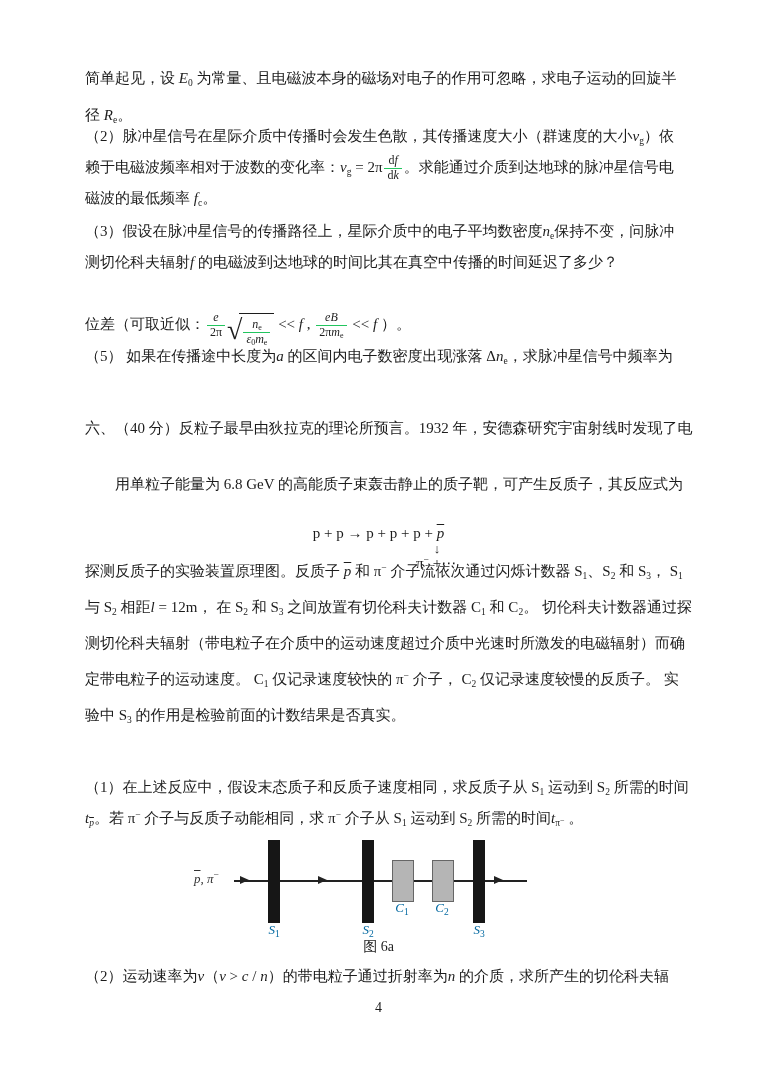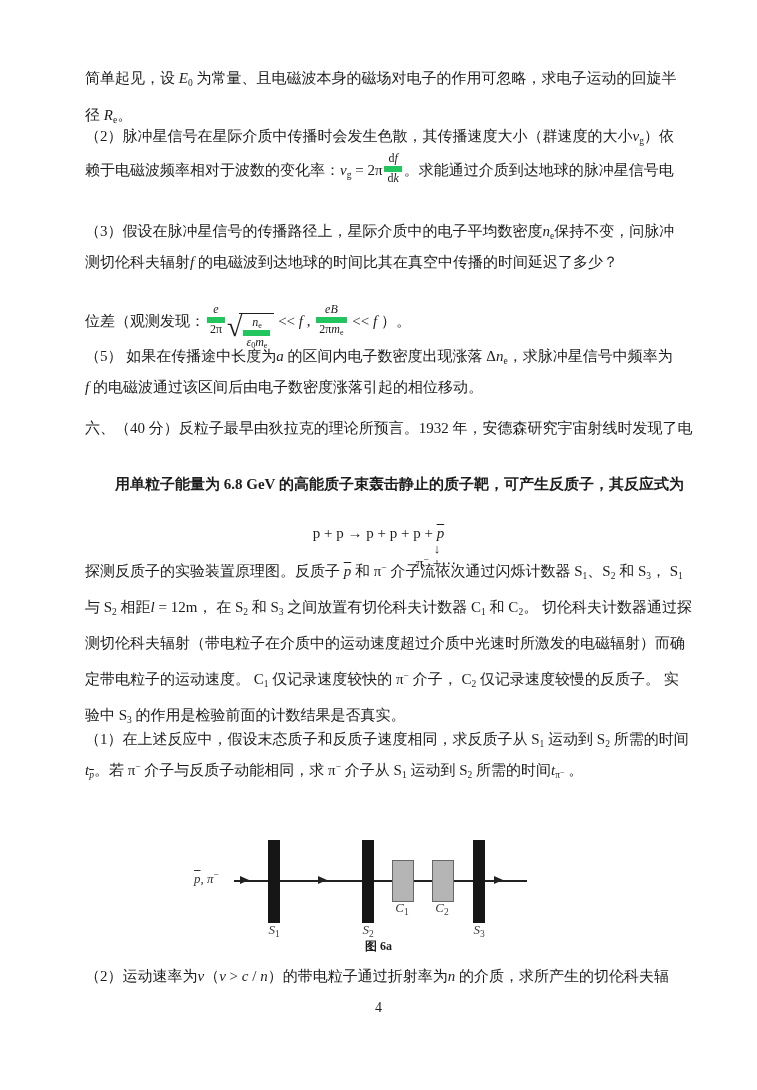--- a/index.html
+++ b/index.html
@@ -6,82 +6,82 @@
   .page{
     position:relative;width:757px;height:1090px;background:#fff;
     font-family:"Liberation Serif","DejaVu Serif",serif;
     font-size:15px;color:#1c1c1c;overflow:hidden;
   }
   .para{position:absolute;left:85px;width:600px;}
   .line{min-height:31px;line-height:31px;white-space:nowrap;}
   .lh37 .line{min-height:37px;line-height:37px;}
   .lh36 .line{min-height:36px;line-height:36px;}
   .lh30 .line{min-height:30px;line-height:30px;}
-  .indent .line:first-child{text-indent:30px;font-weight:bold;}
+  .indent .line:first-child{text-indent:30px;}
   .v{font-style:italic;}
   .bar{text-decoration:overline;font-style:italic;}
   sub{font-size:9.5px;line-height:0;vertical-align:-3px;}
   sup{font-size:9.5px;line-height:0;vertical-align:5px;}
   sub sup{font-size:8px;vertical-align:3px;}
   .frac{display:inline-block;vertical-align:-0.55em;text-align:center;
         font-size:12px;line-height:1.15;margin:0 2px;}
-  .frac .num{display:block;border-bottom:6px solid #22c55e;padding:0 3px;}
+  .frac .num{display:block;border-bottom:1px solid #22c55e;padding:0 3px;}
   .frac .den{display:block;padding:0 3px;}
   .frac sub{font-size:8px;vertical-align:-2px;}
-  .sqrt{display:inline-flex;vertical-align:-0.65em;margin-top:44px;}
+  .sqrt{display:inline-flex;align-items:center;vertical-align:-0.65em;margin-top:44px;}
   .sqrt::before{content:"√";font-size:28px;line-height:1;margin-right:-3px;}
   .sqrt .rad{border-top:1px solid #1c1c1c;padding:2px 2px 0 2px;}
   
   .reaction{position:absolute;top:503px;left:0;width:100%;text-align:center;}
   .rxn{display:inline-block;text-align:left;margin-top:20px;}
   .rxn-l1{line-height:20px;}
   .rxn-l2{text-align:right;line-height:12px;padding-right:4px;font-size:13px;}
   .rxn-l3{text-align:right;line-height:17px;margin-right:-12px;}
   
   .figure{position:absolute;left:190px;top:838px;width:390px;height:100px;}
   .beam-label{position:absolute;left:4px;top:33px;font-size:13px;color:#333;white-space:nowrap;}
   .beam-line{position:absolute;left:44px;top:42px;width:293px;height:2px;background:#222;}
   .beam-arrow{position:absolute;top:38px;width:0;height:0;
     border-left:9px solid #222;border-top:4.5px solid transparent;border-bottom:4.5px solid transparent;}
   .a1{left:50px;} .a2{left:128px;} .a3{left:304px;}
   .sbar{position:absolute;top:2px;width:12px;height:83px;background:#161616;}
   .s1{left:78px;} .s2{left:172px;} .s3{left:283px;}
   .cbox{position:absolute;top:22px;width:20px;height:40px;background:#b5b5b5;border:1px solid #666;}
   .c1{left:202px;} .c2{left:242px;}
-  .dlabel{position:absolute;width:34px;text-align:center;font-size:13px;color:#404040;}
+  .dlabel{position:absolute;width:34px;text-align:center;font-size:13px;color:#0369a1;}
   .ls1{left:67px;top:84px;} .ls2{left:161px;top:84px;} .ls3{left:272px;top:84px;}
   .lc1{left:195px;top:62px;} .lc2{left:235px;top:62px;}
-  .caption{position:absolute;top:938px;left:0;width:100%;text-align:center;font-size:12px;font-weight:bold;}
+  .caption{position:absolute;top:938px;left:0;width:100%;text-align:center;font-size:14px;}
   .pageno{position:absolute;top:1000px;left:0;width:100%;text-align:center;font-size:14px;}
 </style>
 </head>
 <body>
 
 <div class="page">
 
   <div class="para lh37" style="top:60px">
       <div class="line"><span>简单起见，设 </span><span class="v">E</span><sub>0</sub><span> 为常量、且电磁波本身的磁场对电子的作用可忽略，求电子运动的回旋半</span></div>
       <div class="line"><span>径 </span><span class="v">R</span><sub>e</sub><span>。</span></div>
     </div>
   <div class="para" style="top:121px">
       <div class="line"><span>（2）脉冲星信号在星际介质中传播时会发生色散，其传播速度大小（群速度的大小</span><span class="v">v</span><sub>g</sub><span>）依</span></div>
       <div class="line"><span>赖于电磁波频率相对于波数的变化率：</span><span class="v">v</span><sub>g</sub><span> = 2π</span><span class="frac"><span class="num"><span>d</span><span class="v">f</span></span><span class="den"><span>d</span><span class="v">k</span></span></span><span>。求能通过介质到达地球的脉冲星信号电</span></div>
+      <div class="line"><span>磁波的最低频率 </span><span class="v">f</span><sub>c</sub><span>。</span></div>
     </div>
   <div class="para" style="top:216px">
       <div class="line"><span>（3）假设在脉冲星信号的传播路径上，星际介质中的电子平均数密度</span><span class="v">n</span><sub>e</sub><span>保持不变，问脉冲</span></div>
       <div class="line"><span>测切伦科夫辐射</span><span class="v">f</span><span> 的电磁波到达地球的时间比其在真空中传播的时间延迟了多少？</span></div>
     </div>
   <div class="para" style="top:269px">
-      <div class="line"><span>位差（观测发现：</span><span class="frac"><span class="num"><span class="v">e</span></span><span class="den"><span>2π</span></span></span><span class="sqrt">
+      <div class="line"><span>位差（可取近似：</span><span class="frac"><span class="num"><span class="v">e</span></span><span class="den"><span>2π</span></span></span><span class="sqrt">
           <span class="rad"><span class="frac"><span class="num"><span class="v">n</span><sub>e</sub></span><span class="den"><span class="v">ε</span><sub>0</sub><span class="v">m</span><sub>e</sub></span></span></span>
         </span><span> &lt;&lt; </span><span class="v">f</span><span> , </span><span class="frac"><span class="num"><span class="v">eB</span></span><span class="den"><span>2π</span><span class="v">m</span><sub>e</sub></span></span><span> &lt;&lt; </span><span class="v">f</span><span> ）。</span></div>
     </div>
   <div class="para" style="top:341px">
       <div class="line"><span>（5） 如果在传播途中长度为</span><span class="v">a</span><span> 的区间内电子数密度出现涨落 Δ</span><span class="v">n</span><sub>e</sub><span>，求脉冲星信号中频率为</span></div>
-      <div class="line"><span class="v">f</span><span> 的电磁波通过该区间后由电子数密度涨落引起的相位移动。</span></div>
     </div>
 
   <div class="para lh30" style="top:413px">
       <div class="line"><span>六、（40 分）反粒子最早由狄拉克的理论所预言。1932 年，安德森研究宇宙射线时发现了电</span></div>
     </div>
   <div class="para indent" style="top:469px">
       <div class="line"><span>用单粒子能量为 6.8 GeV 的高能质子束轰击静止的质子靶，可产生反质子，其反应式为</span></div>
     </div>
 
   <div class="reaction">
@@ -92,21 +92,21 @@
     </div>
   </div>
 
   <div class="para lh36" style="top:553px">
       <div class="line"><span>探测反质子的实验装置原理图。反质子 </span><span class="bar">p</span><span> 和 π</span><sup>−</sup><span> 介子流依次通过闪烁计数器 S</span><sub>1</sub><span>、S</span><sub>2</sub><span> 和 S</span><sub>3</sub><span>， S</span><sub>1</sub></div>
       <div class="line"><span>与 S</span><sub>2</sub><span> 相距</span><span class="v">l</span><span> = 12m， 在 S</span><sub>2</sub><span> 和 S</span><sub>3</sub><span> 之间放置有切伦科夫计数器 C</span><sub>1</sub><span> 和 C</span><sub>2</sub><span>。 切伦科夫计数器通过探</span></div>
       <div class="line"><span>测切伦科夫辐射（带电粒子在介质中的运动速度超过介质中光速时所激发的电磁辐射）而确</span></div>
       <div class="line"><span>定带电粒子的运动速度。 C</span><sub>1</sub><span> 仅记录速度较快的 π</span><sup>−</sup><span> 介子， C</span><sub>2</sub><span> 仅记录速度较慢的反质子。 实</span></div>
       <div class="line"><span>验中 S</span><sub>3</sub><span> 的作用是检验前面的计数结果是否真实。</span></div>
     </div>
-  <div class="para" style="top:724px">
+  <div class="para" style="top:772px">
       <div class="line"><span>（1）在上述反应中，假设末态质子和反质子速度相同，求反质子从 S</span><sub>1</sub><span> 运动到 S</span><sub>2</sub><span> 所需的时间</span></div>
       <div class="line"><span class="v">t</span><sub><span class="bar">p</span></sub><span>。若 π</span><sup>−</sup><span> 介子与反质子动能相同，求 π</span><sup>−</sup><span> 介子从 S</span><sub>1</sub><span> 运动到 S</span><sub>2</sub><span> 所需的时间</span><span class="v">t</span><sub><span>π</span><sup>−</sup></sub><span> 。</span></div>
     </div>
 
   <div class="figure">
     <div class="beam-label"><span class="bar">p</span><span>, </span><span class="v">π</span><sup>−</sup></div>
     <div class="beam-line"></div>
     <div class="beam-arrow a1"></div>
     <div class="beam-arrow a2"></div>
     <div class="beam-arrow a3"></div>

